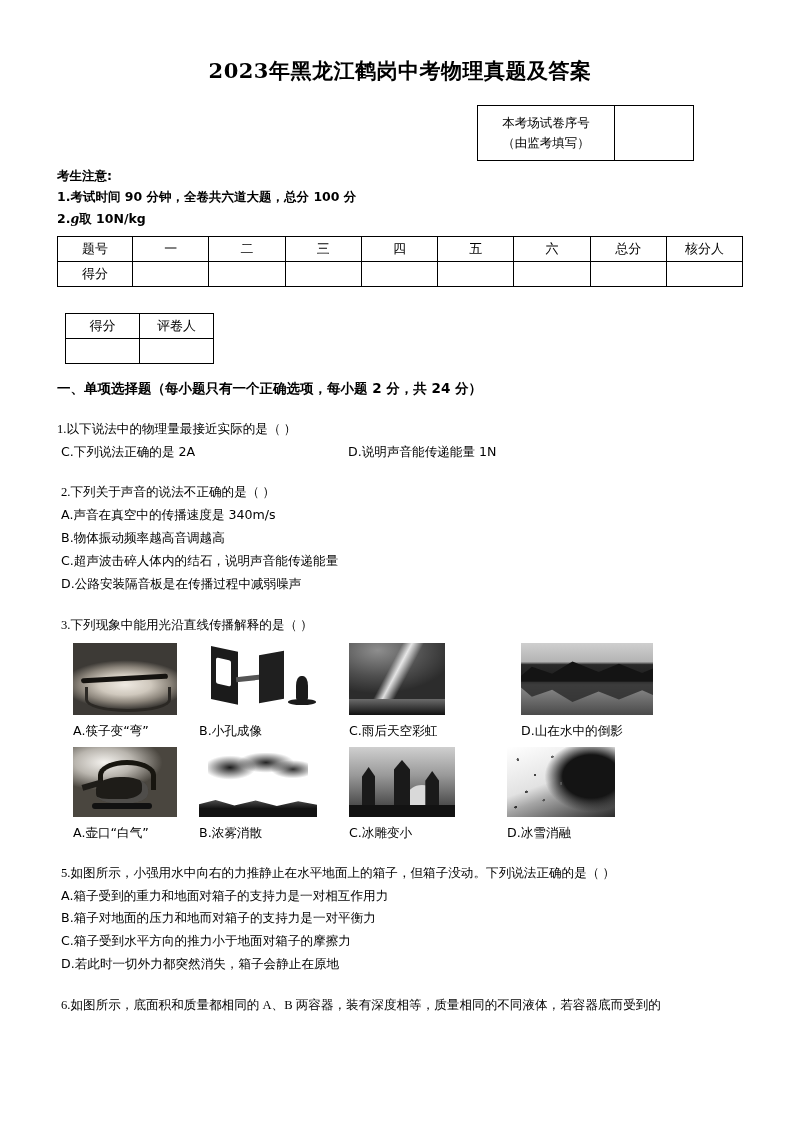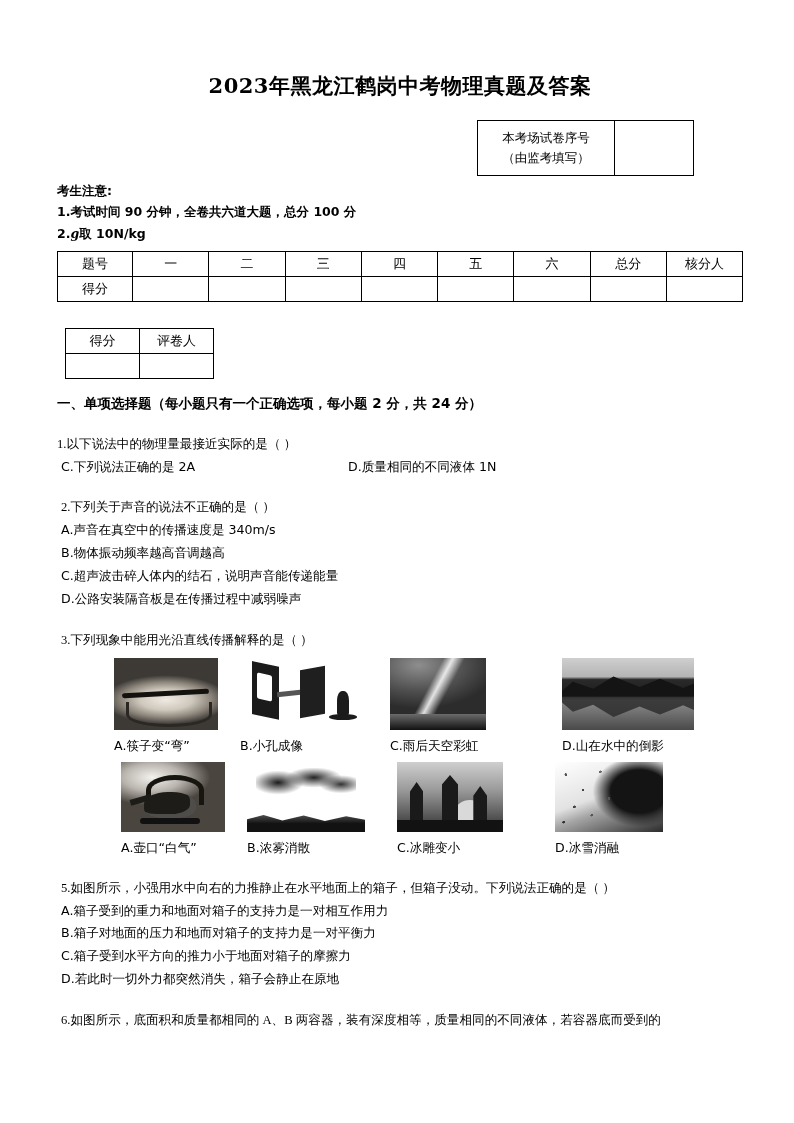--- a/index.html
+++ b/index.html
@@ -19,21 +19,21 @@
     position: absolute;
     left: 0; top: 0;
     width: 794px;
     height: 1123px;
     padding: 0;
     box-sizing: border-box;
   }
   .content {
     position: absolute;
     left: 57px;
-    top: 70px;
+    top: 55px;
     width: 686px;
   }
 
   
   .doc-title {
     text-align: center;
     font-family: "DejaVu Serif", "Liberation Serif", serif;
     font-size: 21px;
     font-weight: 700;
     letter-spacing: 0.5px;
@@ -144,21 +144,20 @@
     white-space: nowrap;
   }
   .opt-row .opt:first-child { width: 287px; flex: none; }
   .q-indent { padding-left: 4px; }
 
   
   .fig-row {
     display: flex;
     align-items: flex-end;
     margin-top: 6px;
-    justify-content: center;
   }
   .fig-cell { position: relative; }
   .fig-img {
     background: #4a4a4a;
     border: 0;
     overflow: hidden;
     position: relative;
   }
   .fig-caption {
     font-family: "DejaVu Sans", "Liberation Sans", sans-serif;
@@ -420,21 +419,21 @@
         <td></td>
       </tr>
     </tbody>
       </table>
 
     <div class="section-head">一、单项选择题（每小题只有一个正确选项，每小题 2 分，共 24 分）</div>
 
     <div class="q-stem">1.以下说法中的物理量最接近实际的是（          ）</div>
     <div class="opt-row q-indent">
       <div class="opt">C.下列说法正确的是 2A</div>
-      <div class="opt">D.质量相同的不同液体 1N</div>
+      <div class="opt">D.说明声音能传递能量 1N</div>
     </div>
 
     <div class="q-stem q-indent">2.下列关于声音的说法不正确的是（          ）</div>
     <div class="opt q-indent">A.声音在真空中的传播速度是 340m/s</div>
     <div class="opt q-indent">B.物体振动频率越高音调越高</div>
     <div class="opt q-indent">C.超声波击碎人体内的结石，说明声音能传递能量</div>
     <div class="opt q-indent">D.公路安装隔音板是在传播过程中减弱噪声</div>
 
     <div class="q-stem q-indent">3.下列现象中能用光沿直线传播解释的是（          ）</div>
     <div class="fig-row">

